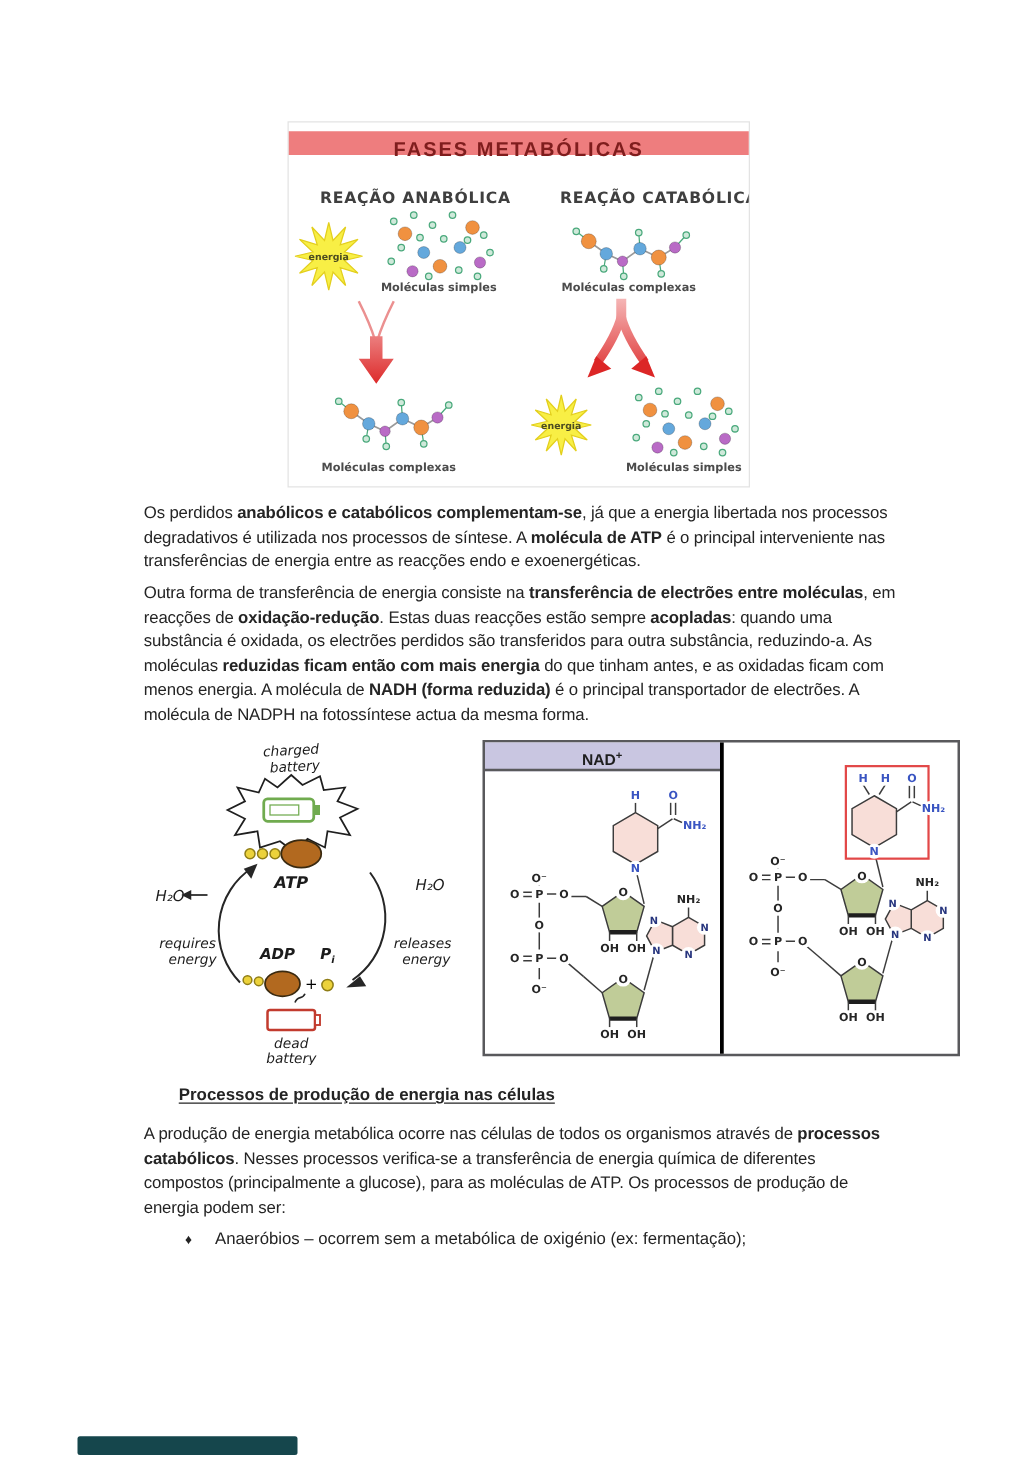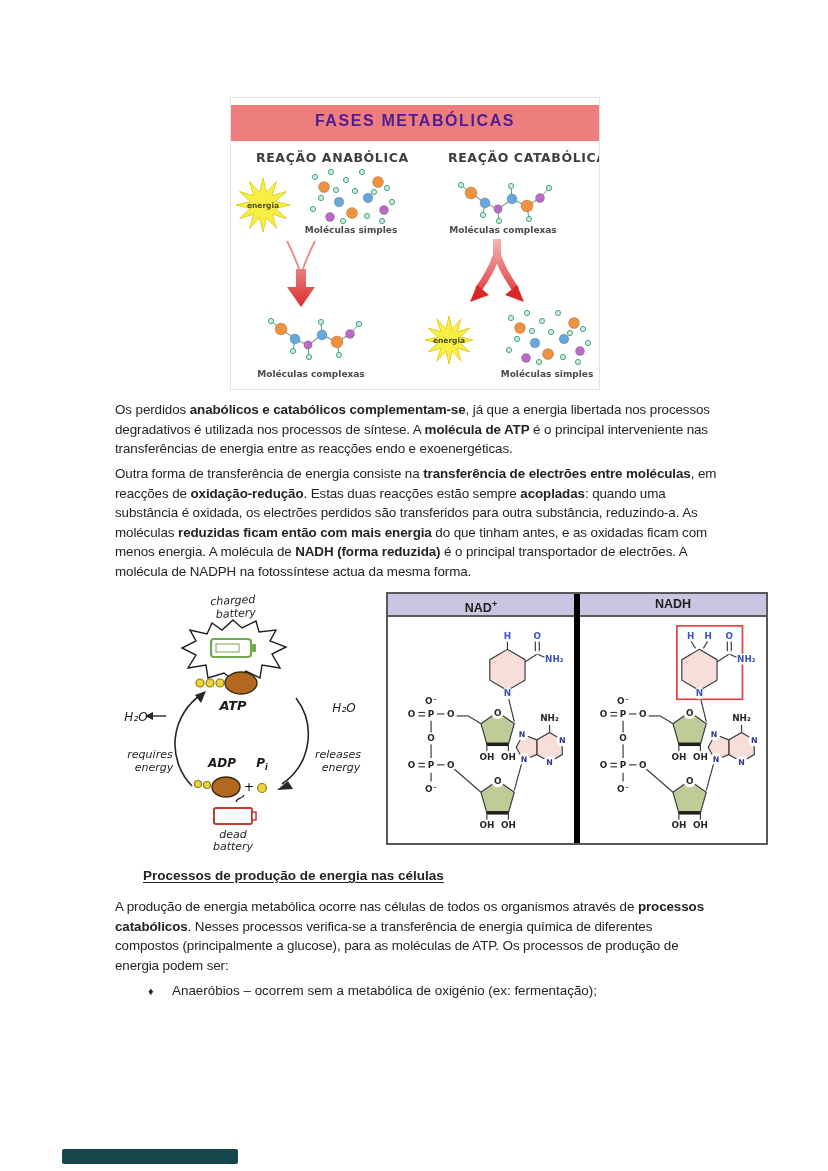--- a/index.html
+++ b/index.html
@@ -1,22 +1,22 @@
 <!DOCTYPE html>
 <html><head>
 <meta charset="utf-8">
 <style>
   html,body{margin:0;padding:0;background:#ffffff;}
   .page{position:relative;width:828px;height:1171px;background:#fff;overflow:hidden;
         font-family:"Liberation Sans",sans-serif;color:#242424;}
   
   .fig-met{position:absolute;left:230px;top:97px;width:370px;height:293px;
            border:1px solid #e3e3e3;box-sizing:border-box;background:#fff;}
-  .fig-met .banner{margin-top:7px;height:36px;line-height:32px;background:#ee7d7e;
-           color:#4c1d95;font-weight:bold;font-size:16px;letter-spacing:1.6px;text-align:center;}
+  .fig-met .banner{margin-top:7px;height:19px;line-height:32px;background:#ee7d7e;
+           color:#7f1d1d;font-weight:bold;font-size:16px;letter-spacing:1.6px;text-align:center;}
   .fig-met svg{position:absolute;left:0;top:43px;}
   svg text{font-family:"DejaVu Sans","Liberation Sans",sans-serif;}
   .col-head{font-size:12.5px;font-weight:bold;fill:#3f3f3f;letter-spacing:0.6px;}
   .mol-label{font-size:9px;font-weight:bold;fill:#4b4b4b;}
   .energia{font-size:7.5px;font-weight:bold;fill:#4d4d20;}
   
   .par{position:absolute;left:115px;width:602px;font-size:13.4px;line-height:19.5px;
        letter-spacing:-0.1px;color:#242424;}
   .par .b{font-weight:bold;}
   .sec-head{position:absolute;left:115px;top:868px;font-size:13.5px;font-weight:bold;
@@ -24,21 +24,21 @@
   .bullet{position:absolute;left:148px;width:580px;font-size:13.4px;line-height:19.5px;}
   .bullet .dia{display:inline-block;width:24px;font-size:11px;}
   .bullet .b{font-weight:normal;}
   
   .fig-atp{position:absolute;left:112px;top:590px;width:268px;height:262px;}
   .hand{font-style:italic;fill:#1c1c1c;}
   
   .fig-nad{position:absolute;left:386px;top:592px;width:382px;height:253px;
            border:2px solid #59595c;box-sizing:border-box;display:flex;background:#fff;}
   .nad-cell{flex:1;display:flex;flex-direction:column;min-width:0;}
-  .nad-cell.first{border-right:6px solid #000000;}
+  .nad-cell.first{border-right:3px solid #000000;}
   .nad-head{height:21px;line-height:21px;background:#c9c6e1;border-bottom:2px solid #59595c;
             text-align:center;font-size:12.5px;font-weight:bold;color:#1e1e1e;}
   .nad-head sup{font-size:9px;}
   .nad-body{flex:1;position:relative;}
   .nad-body svg{width:100%;height:100%;}
   
   .footer-bar{position:absolute;left:62px;top:1149px;width:176px;height:15px;border-radius:2px;}
 </style>
 </head>
 <body>
@@ -334,21 +334,20 @@
             <ellipse cx="178" cy="124" rx="6.2" ry="6" fill="#fff"></ellipse>
             <text x="178" y="127" fill="#27357e" font-size="8" font-weight="bold" text-anchor="middle">N</text>
             <ellipse cx="165" cy="146" rx="6.2" ry="6" fill="#fff"></ellipse>
             <text x="165" y="149" fill="#27357e" font-size="8" font-weight="bold" text-anchor="middle">N</text>
             <ellipse cx="165" cy="101" rx="11" ry="6" fill="#fff"></ellipse>
             <text x="165" y="104" fill="#262626" font-size="9" font-weight="bold" text-anchor="middle">NH₂</text>
           </svg>
       </div>
     </div>
     <div class="nad-cell">
-      <div class="nad-head" style="background: rgb(201, 198, 225);">NADH</div>
       <div class="nad-body">
         <svg id="nad-right" viewBox="0 0 190 228" preserveAspectRatio="xMidYMid meet">
             <polygon points="122,31 140,41.5 140,62.5 122,73 104,62.5 104,41.5" fill="#f8ded8" stroke="#3c3c3c" stroke-width="1.2"></polygon>
             <polygon points="112,95 129,107 123,128 101,128 95,107" fill="#c0cc98" stroke="#3c3c3c" stroke-width="1.2"></polygon>
             <polygon points="112,165 129,177 123,198 101,198 95,177" fill="#c0cc98" stroke="#3c3c3c" stroke-width="1.2"></polygon>
             <polygon points="165,116 178,123.5 178,138.5 165,146 152,138.5 152,123.5" fill="#f8ded8" stroke="#3c3c3c" stroke-width="1.2"></polygon>
             <polygon points="152,123.5 138,118 131,131 138,144 152,138.5" fill="#f8ded8" stroke="#3c3c3c" stroke-width="1.2"></polygon>
             <line x1="101" y1="128" x2="123" y2="128" stroke="#1e1e1e" stroke-width="3.6"></line>
             <line x1="101" y1="198" x2="123" y2="198" stroke="#1e1e1e" stroke-width="3.6"></line>
             <line x1="122" y1="76" x2="129" y2="105" stroke="#3c3c3c" stroke-width="1.2"></line>

